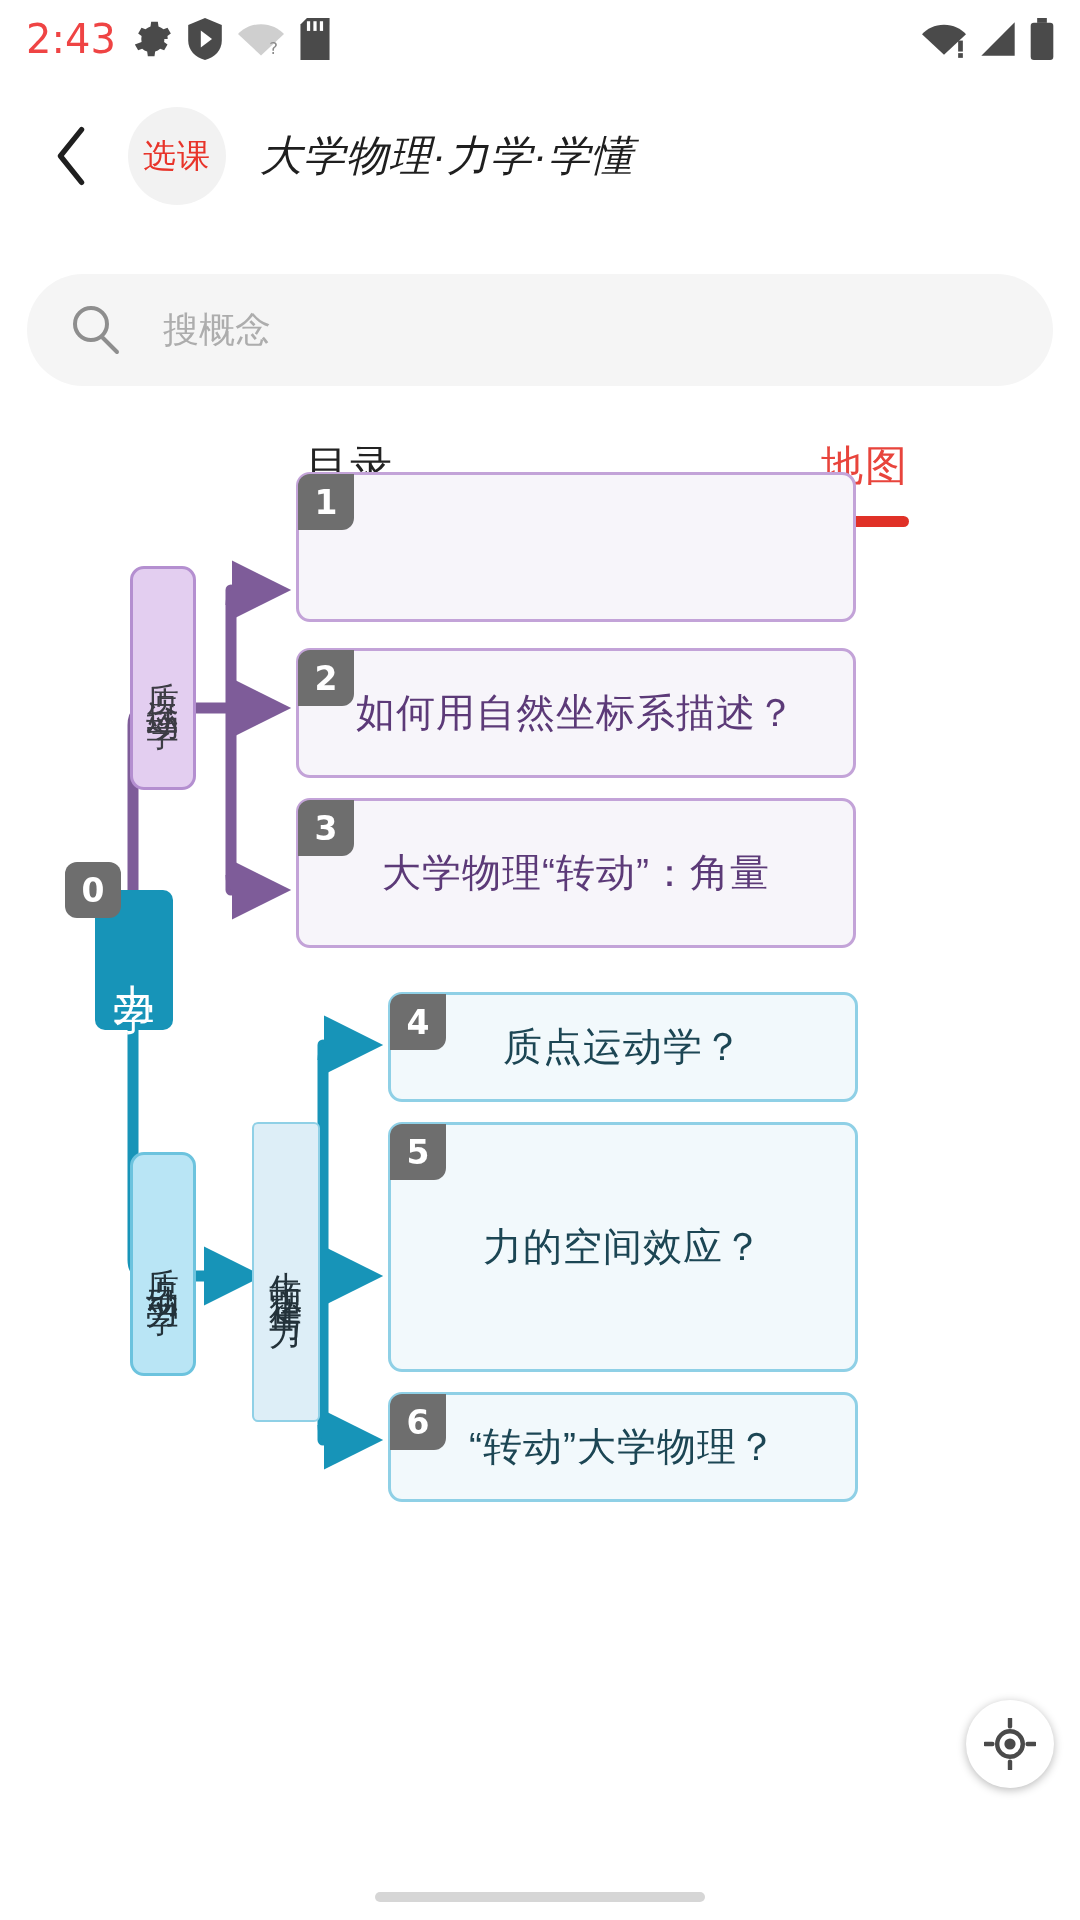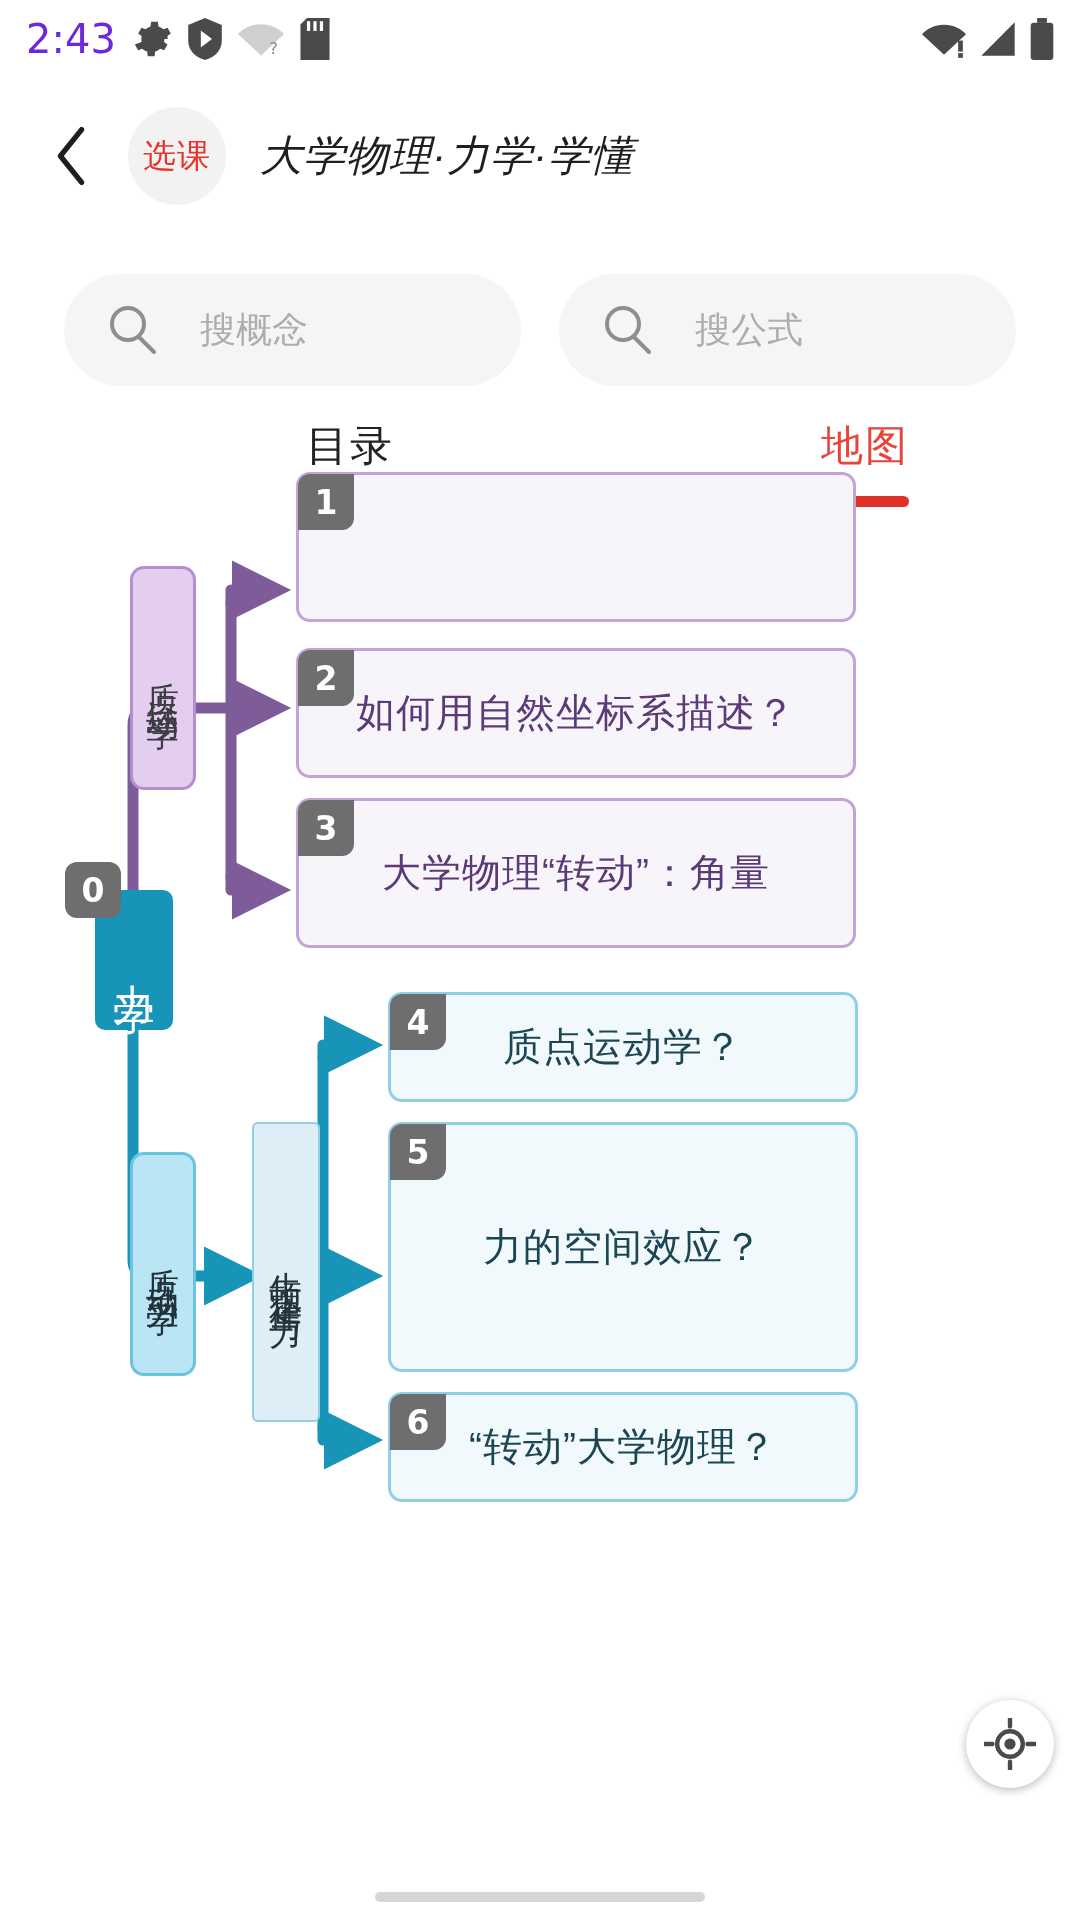--- a/index.html
+++ b/index.html
@@ -10,21 +10,21 @@
     overflow: hidden;
   }
   body { position: relative; }
 
   
   .statusbar {
     position: absolute; top: 0; left: 0; width: 1080px; height: 78px;
     display: flex; align-items: center; padding: 0 26px;
   }
   .sb-time {
-    font-size: 40px; color: #6d28d9; letter-spacing: 0px;
+    font-size: 40px; color: #ef4444; letter-spacing: 0px;
     font-family: "DejaVu Sans", sans-serif; margin-right: 16px;
   }
   .sb-left-icons { display: flex; align-items: center; gap: 16px; }
   .sb-right { margin-left: auto; display: flex; align-items: center; gap: 12px; }
   .sb-ico { display: block; }
 
   
   .header {
     position: absolute; top: 96px; left: 0; width: 1080px; height: 120px;
     display: flex; align-items: center; padding-left: 36px;
@@ -42,31 +42,31 @@
   }
   .page-title {
     margin-left: 34px; font-size: 42px; color: #1f1f1f; letter-spacing: 1px;
     white-space: nowrap;
     font-style: italic;
   }
 
   
   .search-row {
     position: absolute; top: 274px; left: 0; width: 1080px;
-    display: flex; gap: 38px; padding: 0 64px;
+    display: flex; gap: 38px; padding: 0 27px;
   }
   .search-pill {
     flex: 1; height: 112px; border-radius: 56px; background: #f5f5f5;
     display: flex; align-items: center; padding-left: 42px; gap: 42px;
   }
   .search-pill .ph { color: #adadad; font-size: 36px; }
 
   
   .tabs {
-    position: absolute; top: 408px; left: 0; width: 1050px; height: 110px;
+    position: absolute; top: 428px; left: 0; width: 1050px; height: 110px;
     display: flex;
   }
   .tab {
     width: 380px; display: flex; flex-direction: column; align-items: center;
     padding-top: 10px;
   }
   .tab:first-child { margin-left: 165px; }
   .tab:last-child { margin-left: 145px; }
   .tab .t-label { font-size: 42px; color: #222; letter-spacing: 2px; }
   .tab.active .t-label { color: #e8443c; }
@@ -205,27 +205,20 @@
   <div class="page-title">大学物理·力学·学懂</div>
 </div>
 
 <div class="search-row">
   <div class="search-pill">
     <svg width="52" height="52" viewBox="0 0 26 26" fill="none" stroke="#8e8e8e" stroke-width="2">
       <circle cx="11" cy="10" r="8"></circle>
       <line x1="17" y1="17" x2="24" y2="24" stroke-linecap="round"></line>
     </svg>
     <span class="ph">搜概念</span>
-  </div>
-  <div class="search-pill">
-    <svg width="52" height="52" viewBox="0 0 26 26" fill="none" stroke="#8e8e8e" stroke-width="2">
-      <circle cx="11" cy="10" r="8"></circle>
-      <line x1="17" y1="17" x2="24" y2="24" stroke-linecap="round"></line>
-    </svg>
-    <span class="ph">搜公式</span>
   </div>
 </div>
 
 <div class="tabs">
   <div class="tab">
     <div class="t-label">目录</div>
     <div class="underline"></div>
   </div>
   <div class="tab active">
     <div class="t-label">地图</div>

